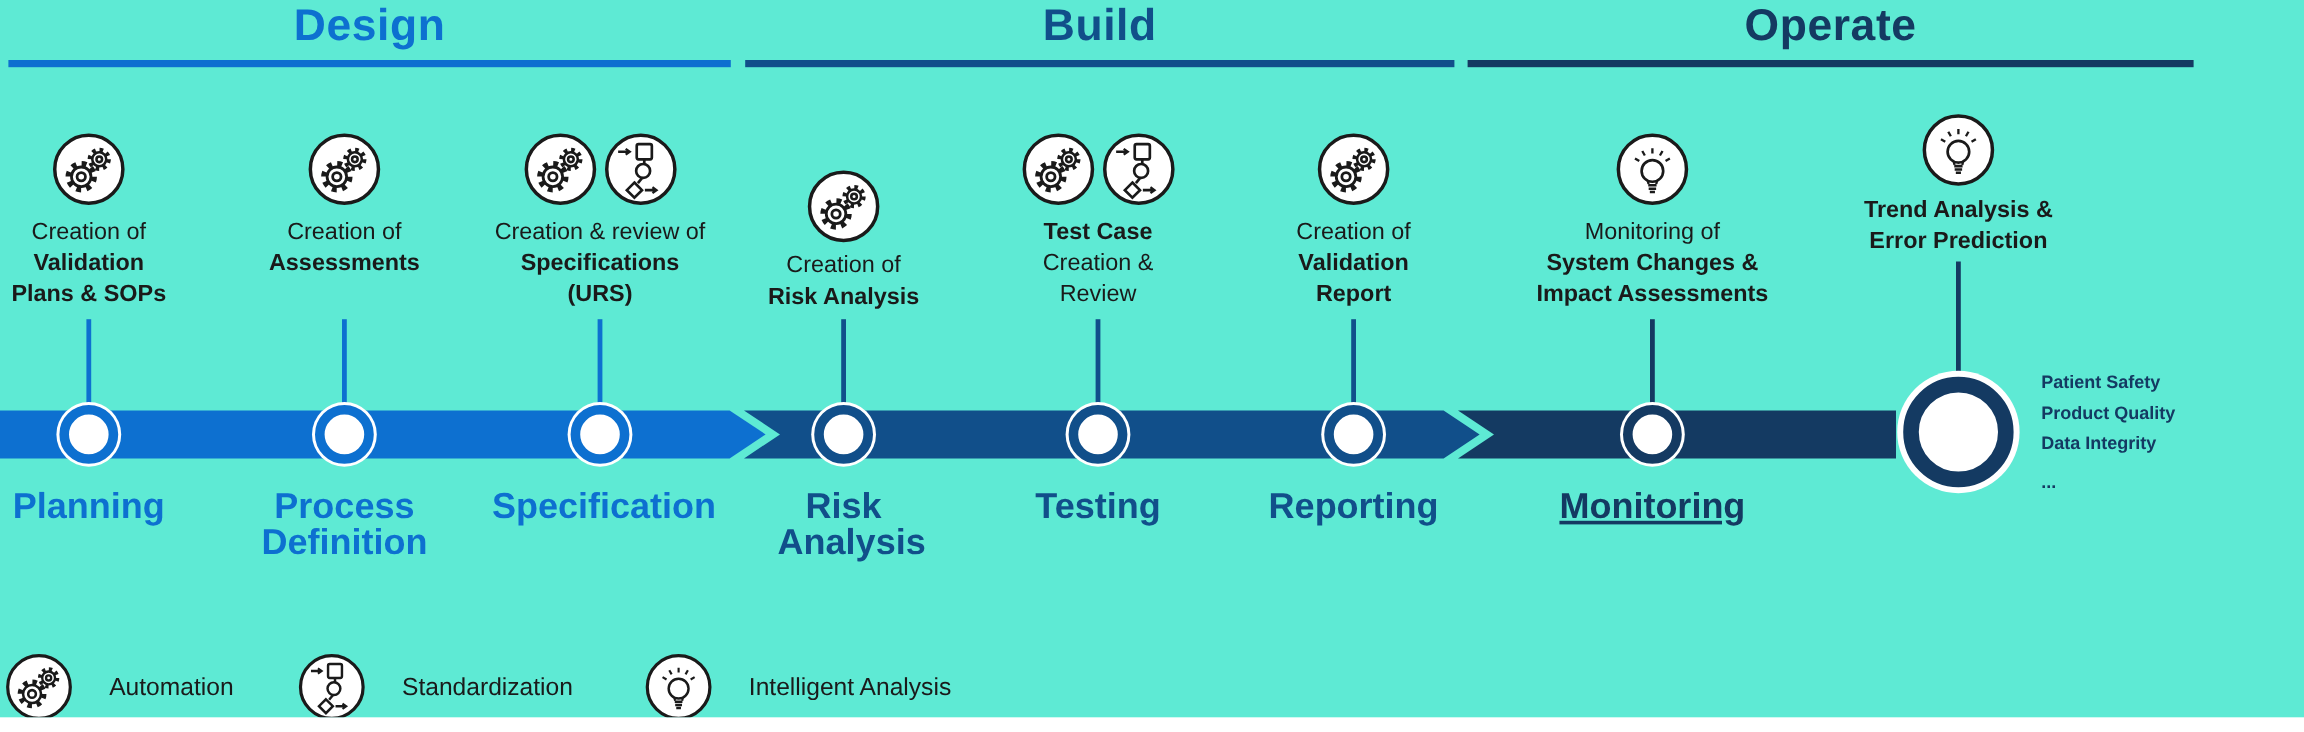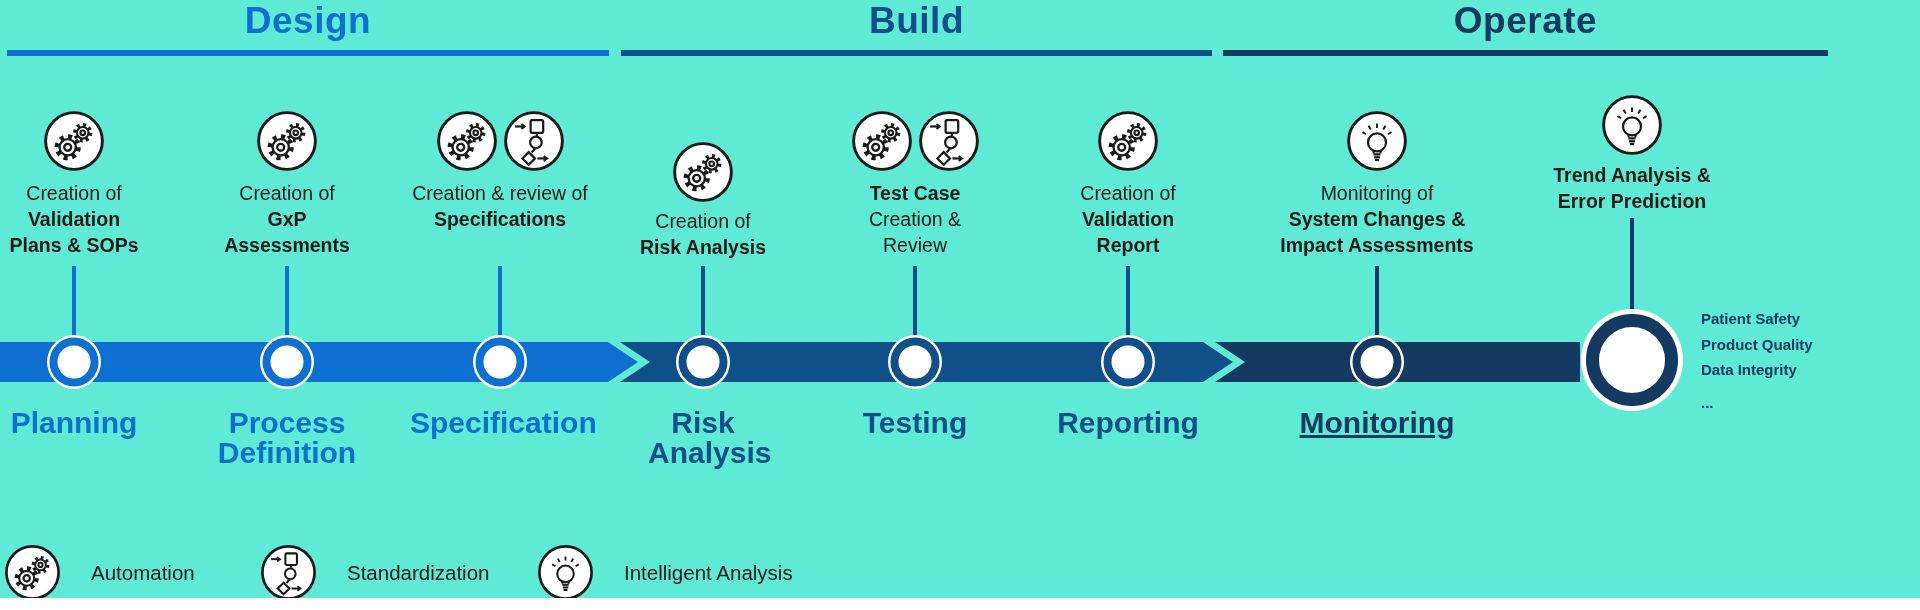--- a/index.html
+++ b/index.html
@@ -170,37 +170,37 @@
   </div>
 
   <div class="col" style="left:157px; top:110px;">
     <div class="icons">
       <svg class="icon-circle">
           <use href="#sym-gears"></use>
         </svg>
     </div>
     <div class="col-text">
       <div>Creation of</div>
-      <div class="b">GxP</div>
       <div class="b">Assessments</div>
     </div>
   </div>
 
   <div class="col" style="left:370px; top:110px;">
     <div class="icons">
       <svg class="icon-circle">
           <use href="#sym-gears"></use>
         </svg>
       <svg class="icon-circle">
           <use href="#sym-flow"></use>
         </svg>
     </div>
     <div class="col-text">
       <div>Creation &amp; review of</div>
       <div class="b">Specifications</div>
+      <div class="b">(URS)</div>
     </div>
   </div>
 
   <div class="col" style="left:573px; top:141px;">
     <div class="icons">
       <svg class="icon-circle">
           <use href="#sym-gears"></use>
         </svg>
     </div>
     <div class="col-text" style="margin-top:5px;">
@@ -277,21 +277,21 @@
     <div>Data Integrity</div>
     <div class="dots">...</div>
   </div>
 
   <div class="legend-item" style="left:4px;">
     <svg class="legend-icon">
         <use href="#sym-gears"></use>
       </svg>
     <span>Automation</span>
   </div>
-  <div class="legend-item" style="left:260px;">
+  <div class="legend-item" style="left:248px;">
     <svg class="legend-icon">
         <use href="#sym-flow"></use>
       </svg>
     <span>Standardization</span>
   </div>
   <div class="legend-item" style="left:537px;align-items:center;">
     <svg class="legend-icon">
         <use href="#sym-bulb"></use>
       </svg>
     <span>Intelligent Analysis</span>

